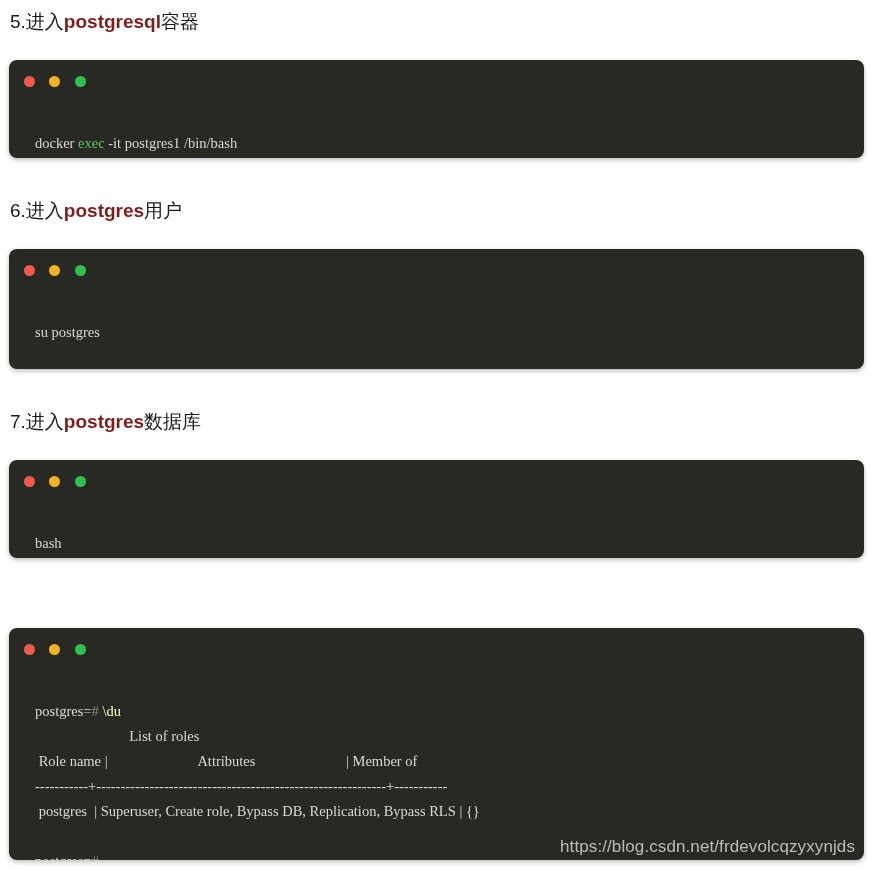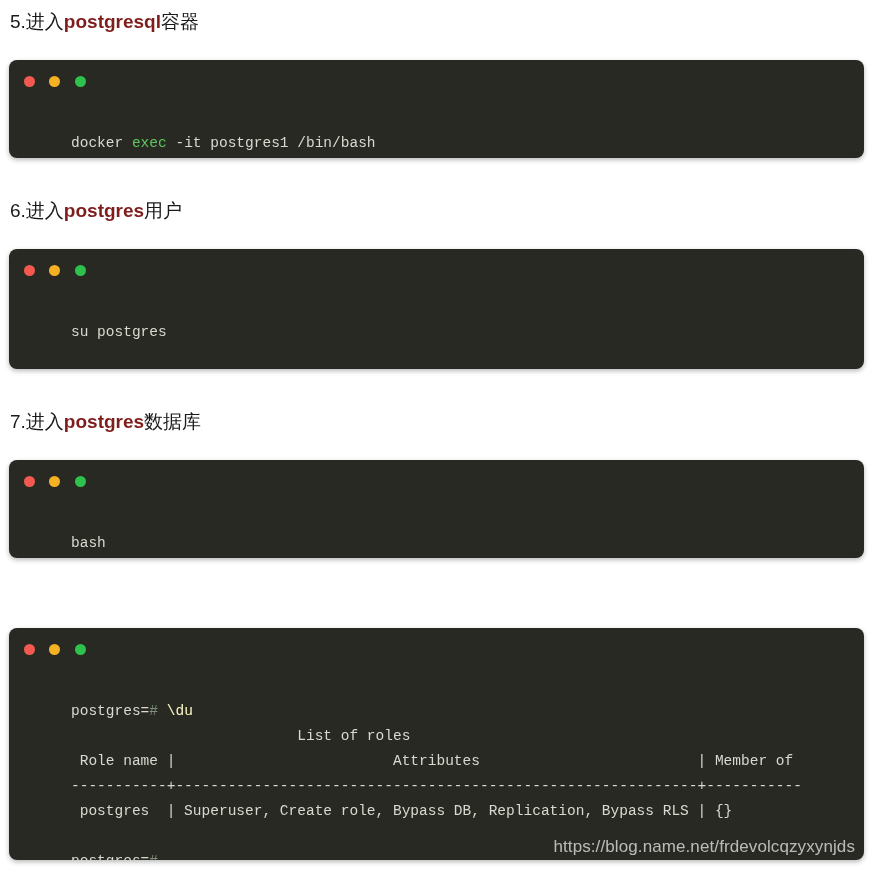--- a/index.html
+++ b/index.html
@@ -56,27 +56,26 @@
     height: 11px;
     border-radius: 50%;
     margin-right: 10px;
     vertical-align: middle;
   }
   .dot.red    { background: #f2594f; }
   .dot.yellow { background: #f6b024; }
   .dot.green  { background: #2ec14e; }
 
   .code-body {
-    font-family: Liberation Mono, monospace;
+    font-family: Liberation Serif, serif;
     font-size: 14.5px;
     line-height: 25px;
     color: #d9d9cf;
     white-space: pre;
     padding: 0 0 0 26px;
-    margin-left: 36px;
   }
   .tok-green { color: #5fc65f; }
   .tok-dim   { color: #fef9c3; }
   .tok-hash  { color: #7f8f7a; }
 
   
   .gap-after-heading { height: 27px; }
 
   
   .watermark {
@@ -162,16 +161,16 @@
     </div>
     <div class="code-body" style="padding-top:4px">
 <span>postgres=</span><span class="tok-hash">#</span><span> </span><span class="tok-dim">\du</span>
 <span>                          List of roles</span>
 <span> Role name |                         Attributes                         | Member of</span>
 <span>-----------+------------------------------------------------------------+-----------</span>
 <span> postgres  | Superuser, Create role, Bypass DB, Replication, Bypass RLS | {}</span>
 <span></span>
 <span>postgres=</span><span class="tok-hash">#</span>
     </div>
-    <div class="watermark">https://blog.name.net/frdevolcqzyxynjds</div>
+    <div class="watermark">https://blog.csdn.net/frdevolcqzyxynjds</div>
   </div>
 
 </div>
 
 </body></html>

